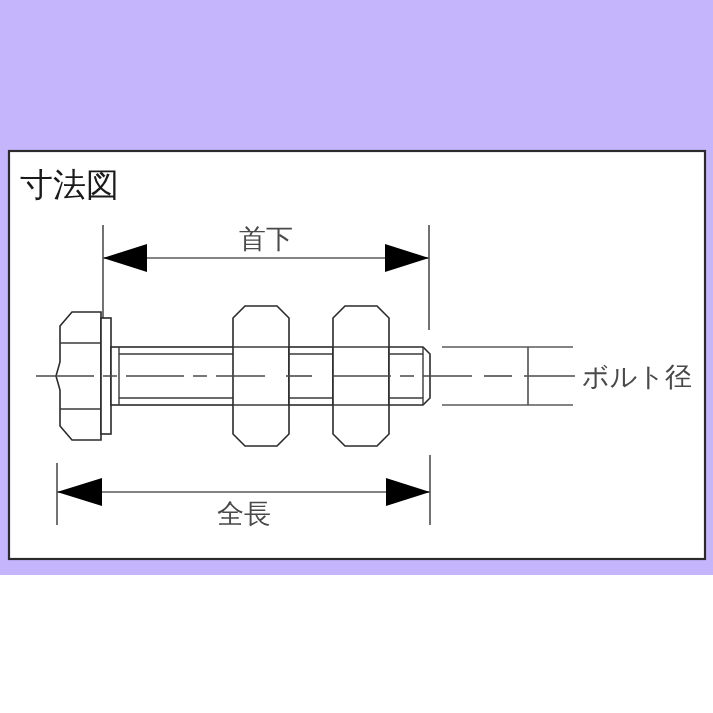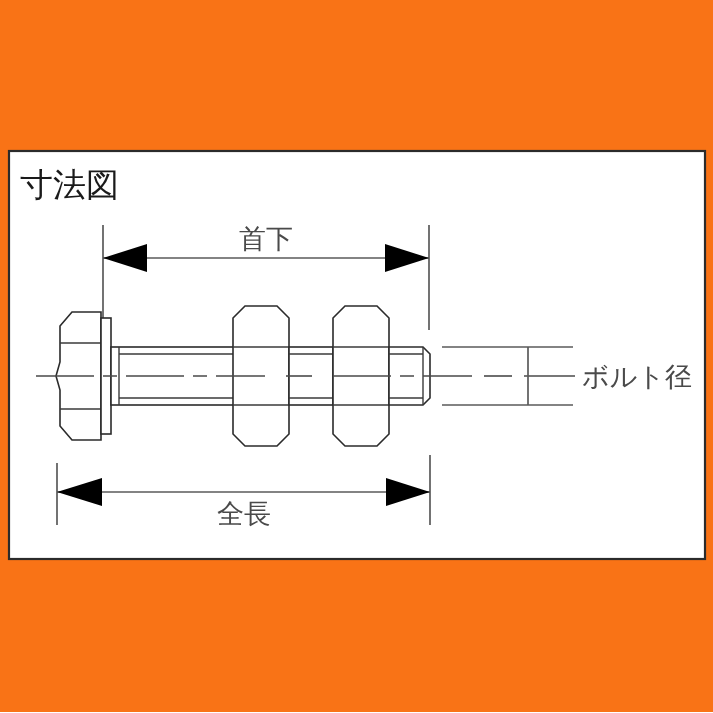--- a/index.html
+++ b/index.html
@@ -12,22 +12,22 @@
     height: 713px;
     position: relative;
     overflow: hidden;
     font-family: "DejaVu Sans", "Liberation Sans", sans-serif;
   }
   #stage {
     position: absolute;
     left: 0;
     top: 0;
     width: 713px;
-    height: 712px;
-    background: #f97316;
+    height: 575px;
+    background: #c4b5fd;
   }
   #drawing-svg {
     position: absolute;
     left: 0;
     top: 0;
     display: block;
   }
   .label-text {
     fill: #4a4a4a;
     font-family: "DejaVu Sans", "Liberation Sans", sans-serif;

